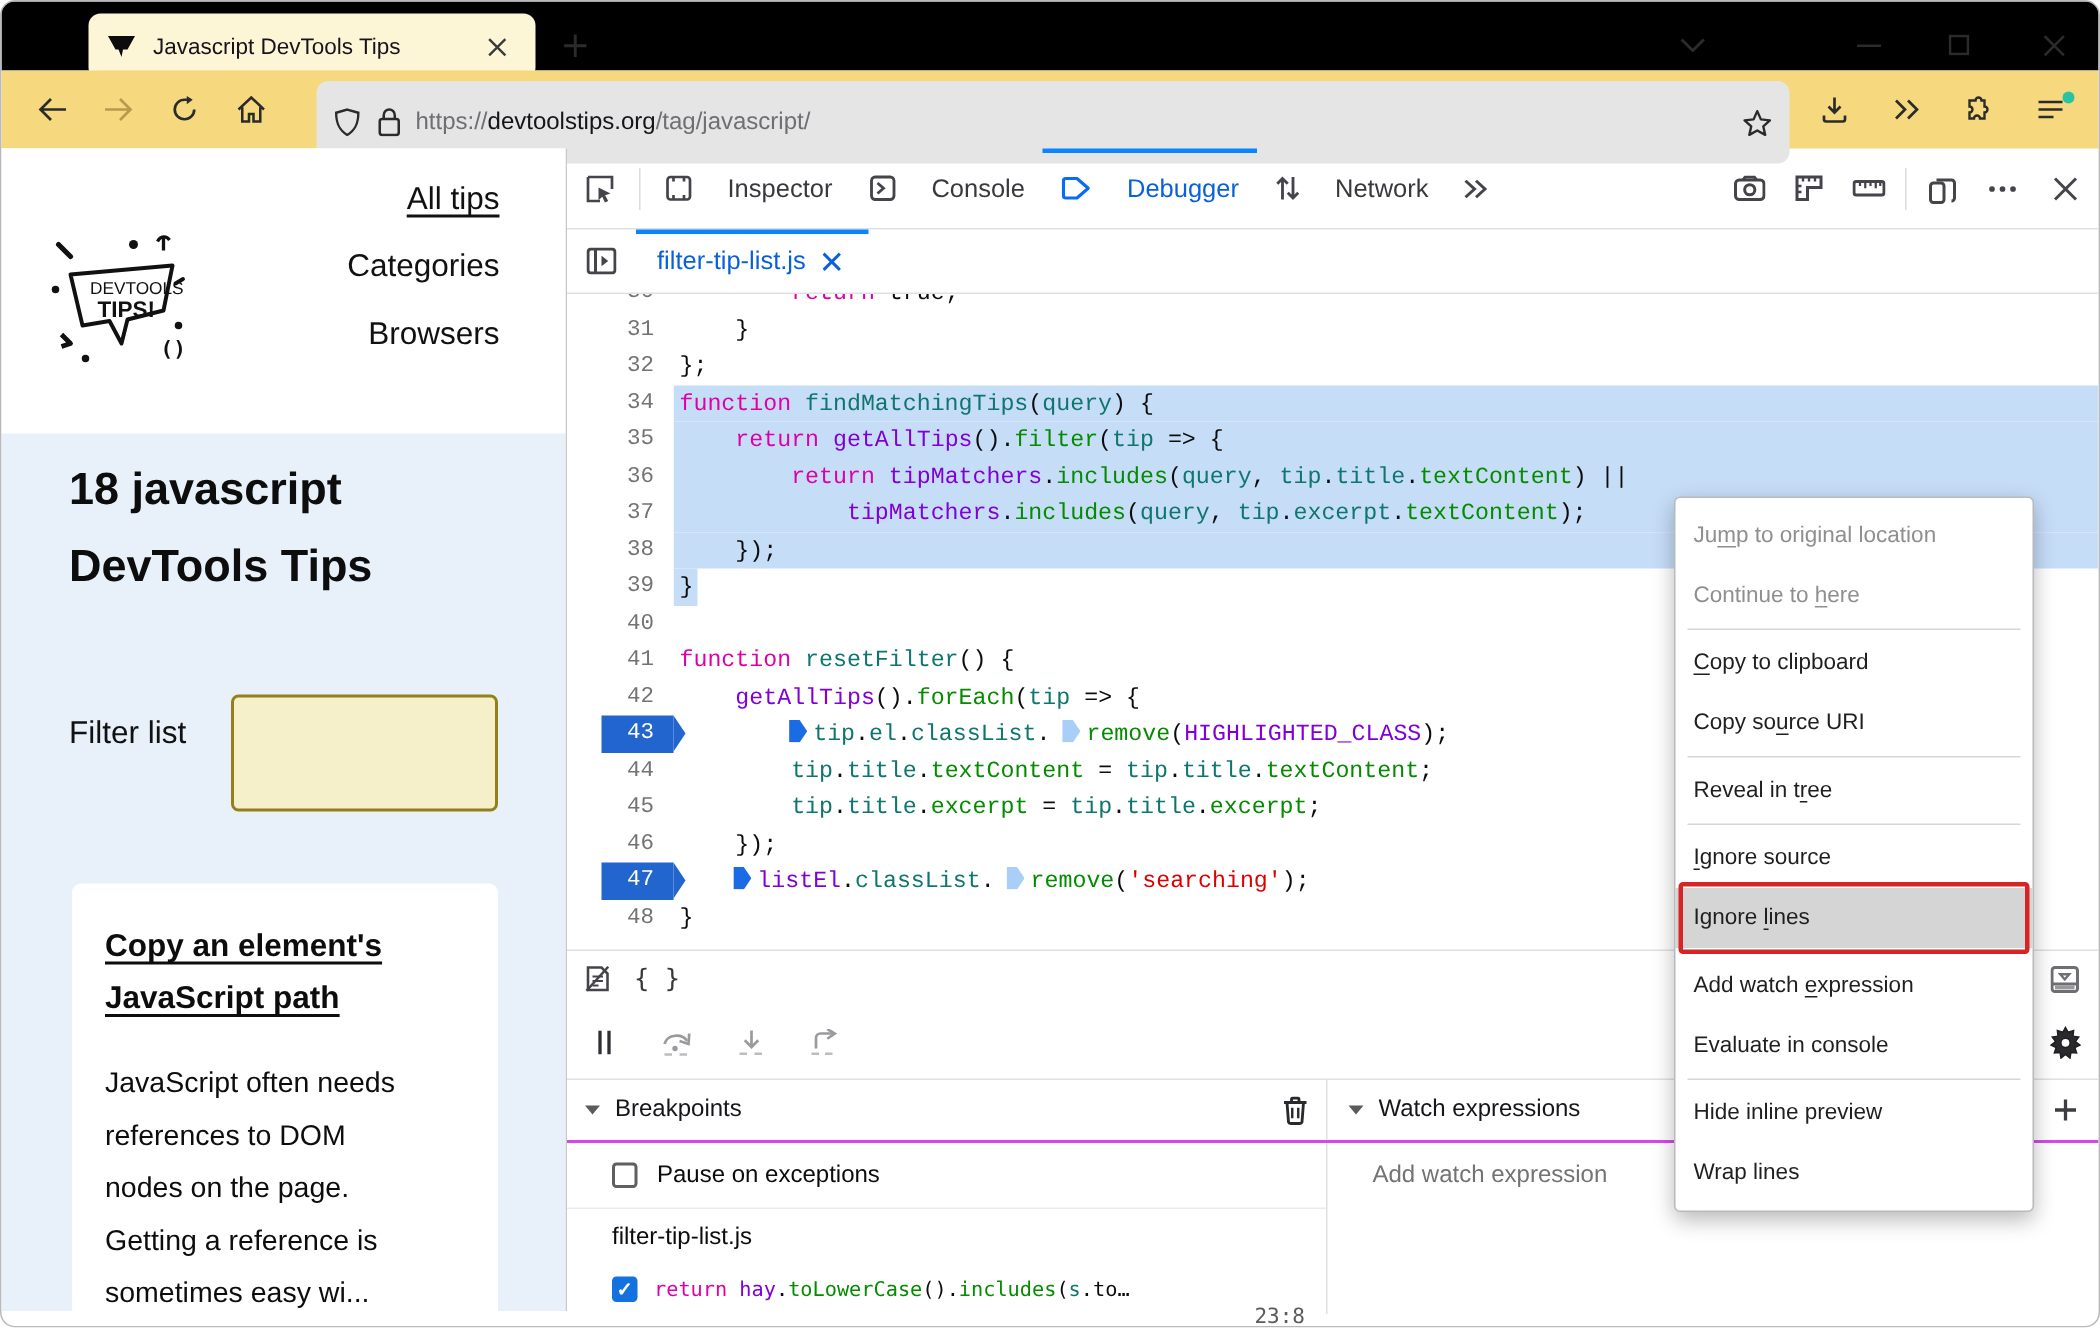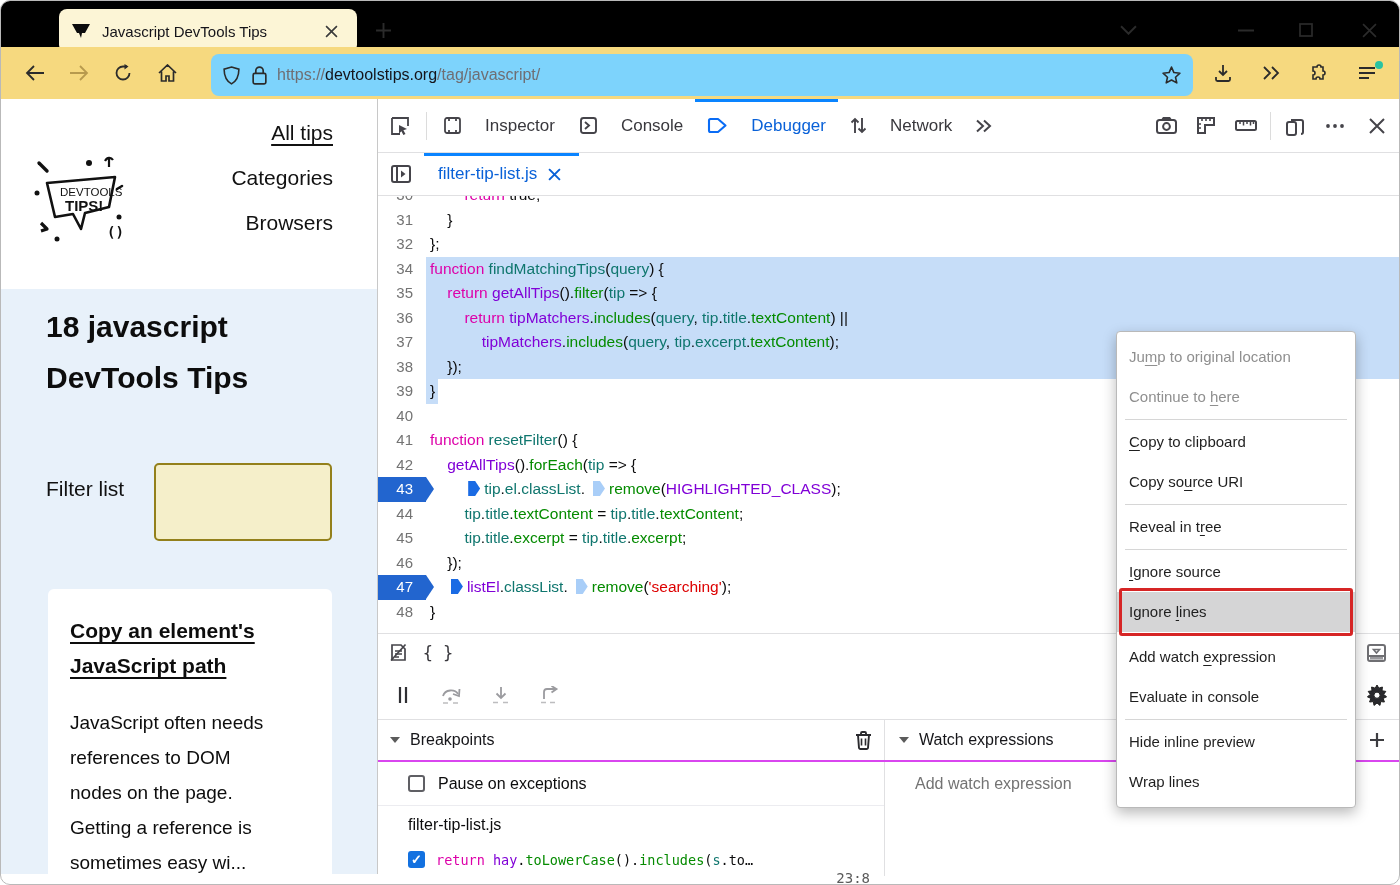--- a/index.html
+++ b/index.html
@@ -9,21 +9,21 @@
   
   .titlebar{position:relative;height:46px;background:#000000;}
   .tab{position:absolute;left:58px;top:8px;width:298px;height:44px;background:#fcf5d6;border-radius:8px;display:flex;align-items:center;padding:0 12px;box-sizing:border-box;box-shadow:0 1px 2px rgba(0,0,0,.18);}
   .tab-title{font-size:15px;color:#15141a;margin-left:11px;flex:1;white-space:nowrap;overflow:hidden;}
   .tbtn{display:flex;align-items:center;justify-content:center;width:28px;height:28px;border-radius:4px;}
   .newtab{position:absolute;left:368px;top:15px;}
   .winctl{position:absolute;top:0;height:58px;display:flex;align-items:center;justify-content:center;width:44px;}
   
   .toolbar{position:relative;height:52px;background:#f6d97f;display:flex;align-items:center;}
   .navbtn{width:44px;height:40px;display:flex;align-items:center;justify-content:center;flex:none;}
-  .urlbar{position:absolute;left:210px;top:7px;width:982px;height:42px;background:#7dd3fc;border-radius:8px;display:flex;align-items:center;padding:0 12px;box-sizing:border-box;}
+  .urlbar{position:absolute;left:210px;top:7px;width:982px;height:55px;background:#e5e5e5;border-radius:8px;display:flex;align-items:center;padding:0 12px;box-sizing:border-box;}
   .url{font-size:16px;margin-left:10px;white-space:nowrap;}
   .url .dim{color:#6f6e73}.url .host{color:#15141a}
   .urlbar .star{margin-left:auto}
   .tb-right{position:absolute;right:8px;top:6px;display:flex;align-items:center;}
   .tb-right .navbtn{width:48px}
   
   .content{display:flex;height:775px;}
   .page{width:377px;flex:none;position:relative;background:#fff;border-right:1px solid #c8c8c8;box-sizing:border-box;}
   .page-header{position:relative;height:190px;background:#fff;}
   .logo{position:absolute;left:26px;top:52px;}
@@ -46,21 +46,21 @@
   .dt-tab.active::before{content:'';position:absolute;left:0;right:0;top:0;height:3px;background:#0a84ff;}
   .dt-iconbtn{width:40px;height:100%;display:flex;align-items:center;justify-content:center;cursor:pointer;flex:none;}
   .dt-right{margin-left:auto;display:flex;align-items:center;height:100%;}
   .pickcell{width:44px;height:100%;display:flex;align-items:center;justify-content:center;flex:none;}
   
   .src-tabs{height:42px;flex:none;border-bottom:1px solid #e0e0e2;display:flex;align-items:center;}
   .src-togglecell{width:46px;height:100%;display:flex;align-items:center;justify-content:center;flex:none;}
   .src-tab{position:relative;height:100%;display:flex;align-items:center;gap:11px;padding:0 18px 0 14px;color:#0961d8;font-size:17px;cursor:pointer;}
   .src-tab::before{content:'';position:absolute;left:0;right:0;top:0;height:3px;background:#0a84ff;}
   
-  .editor{flex:1;overflow:hidden;font-family:Liberation Sans, sans-serif;font-size:15.5px;position:relative;}
+  .editor{flex:1;overflow:hidden;font-family:Liberation Mono, monospace;font-size:15.5px;position:relative;padding-left:23px;}
   .cl{display:flex;height:24.5px;line-height:24.5px;}
   .cl.clip{margin-top:-13px;}
   .gut{width:48px;flex:none;text-align:right;padding-right:13px;color:#737373;font-size:15px;box-sizing:border-box;position:relative;background:#fff;z-index:2;}
   .gut.bp{background:#2265cf;color:#fff;}
   .gut.bp::after{content:'';position:absolute;right:-8px;top:0;border-left:8px solid #2265cf;border-top:12.25px solid transparent;border-bottom:12.25px solid transparent;}
   .code{flex:1;white-space:pre;padding-left:4px;min-width:0;}
   .cl.sel .code{background:#c6ddf8;}
   .cl.seln .code{background:#c6ddf8;flex:0 1 auto;padding-right:3px;}
   .tk-kw{color:#dd00a9}.tk-def{color:#0f766e}.tk-vr{color:#8000d7}.tk-fn{color:#058b00}.tk-str{color:#dd0000}.tk-p{color:#0c0c0d}
   .ibp{display:inline-block;width:12px;height:15px;vertical-align:-2px;margin:0 4px 0 8px;clip-path:polygon(0 0,58% 0,100% 50%,58% 100%,0 100%);}

